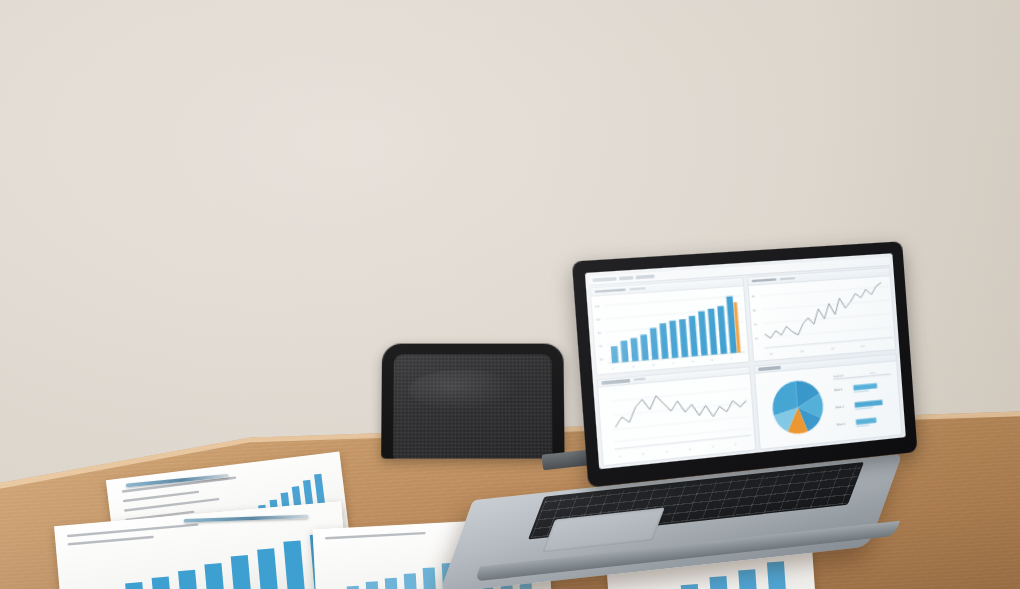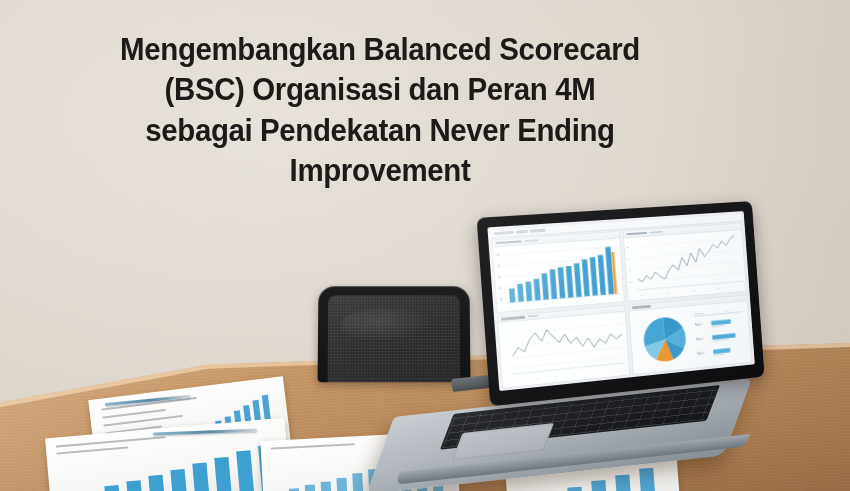--- a/index.html
+++ b/index.html
@@ -507,20 +507,14 @@
               </div>
             </div>
 
           </div>
         </div>
         <div class="screen-sheen"></div>
       </div>
     </div>
   </div>
 
-  <div class="title-block">
-    <div class="title-line">Mengembangkan Balanced Scorecard</div>
-    <div class="title-line">(BSC) Organisasi dan Peran 4M</div>
-    <div class="title-line">sebagai Pendekatan Never Ending</div>
-    <div class="title-line">Improvement</div>
-  </div>
 
 </div>
 
 </body></html>

